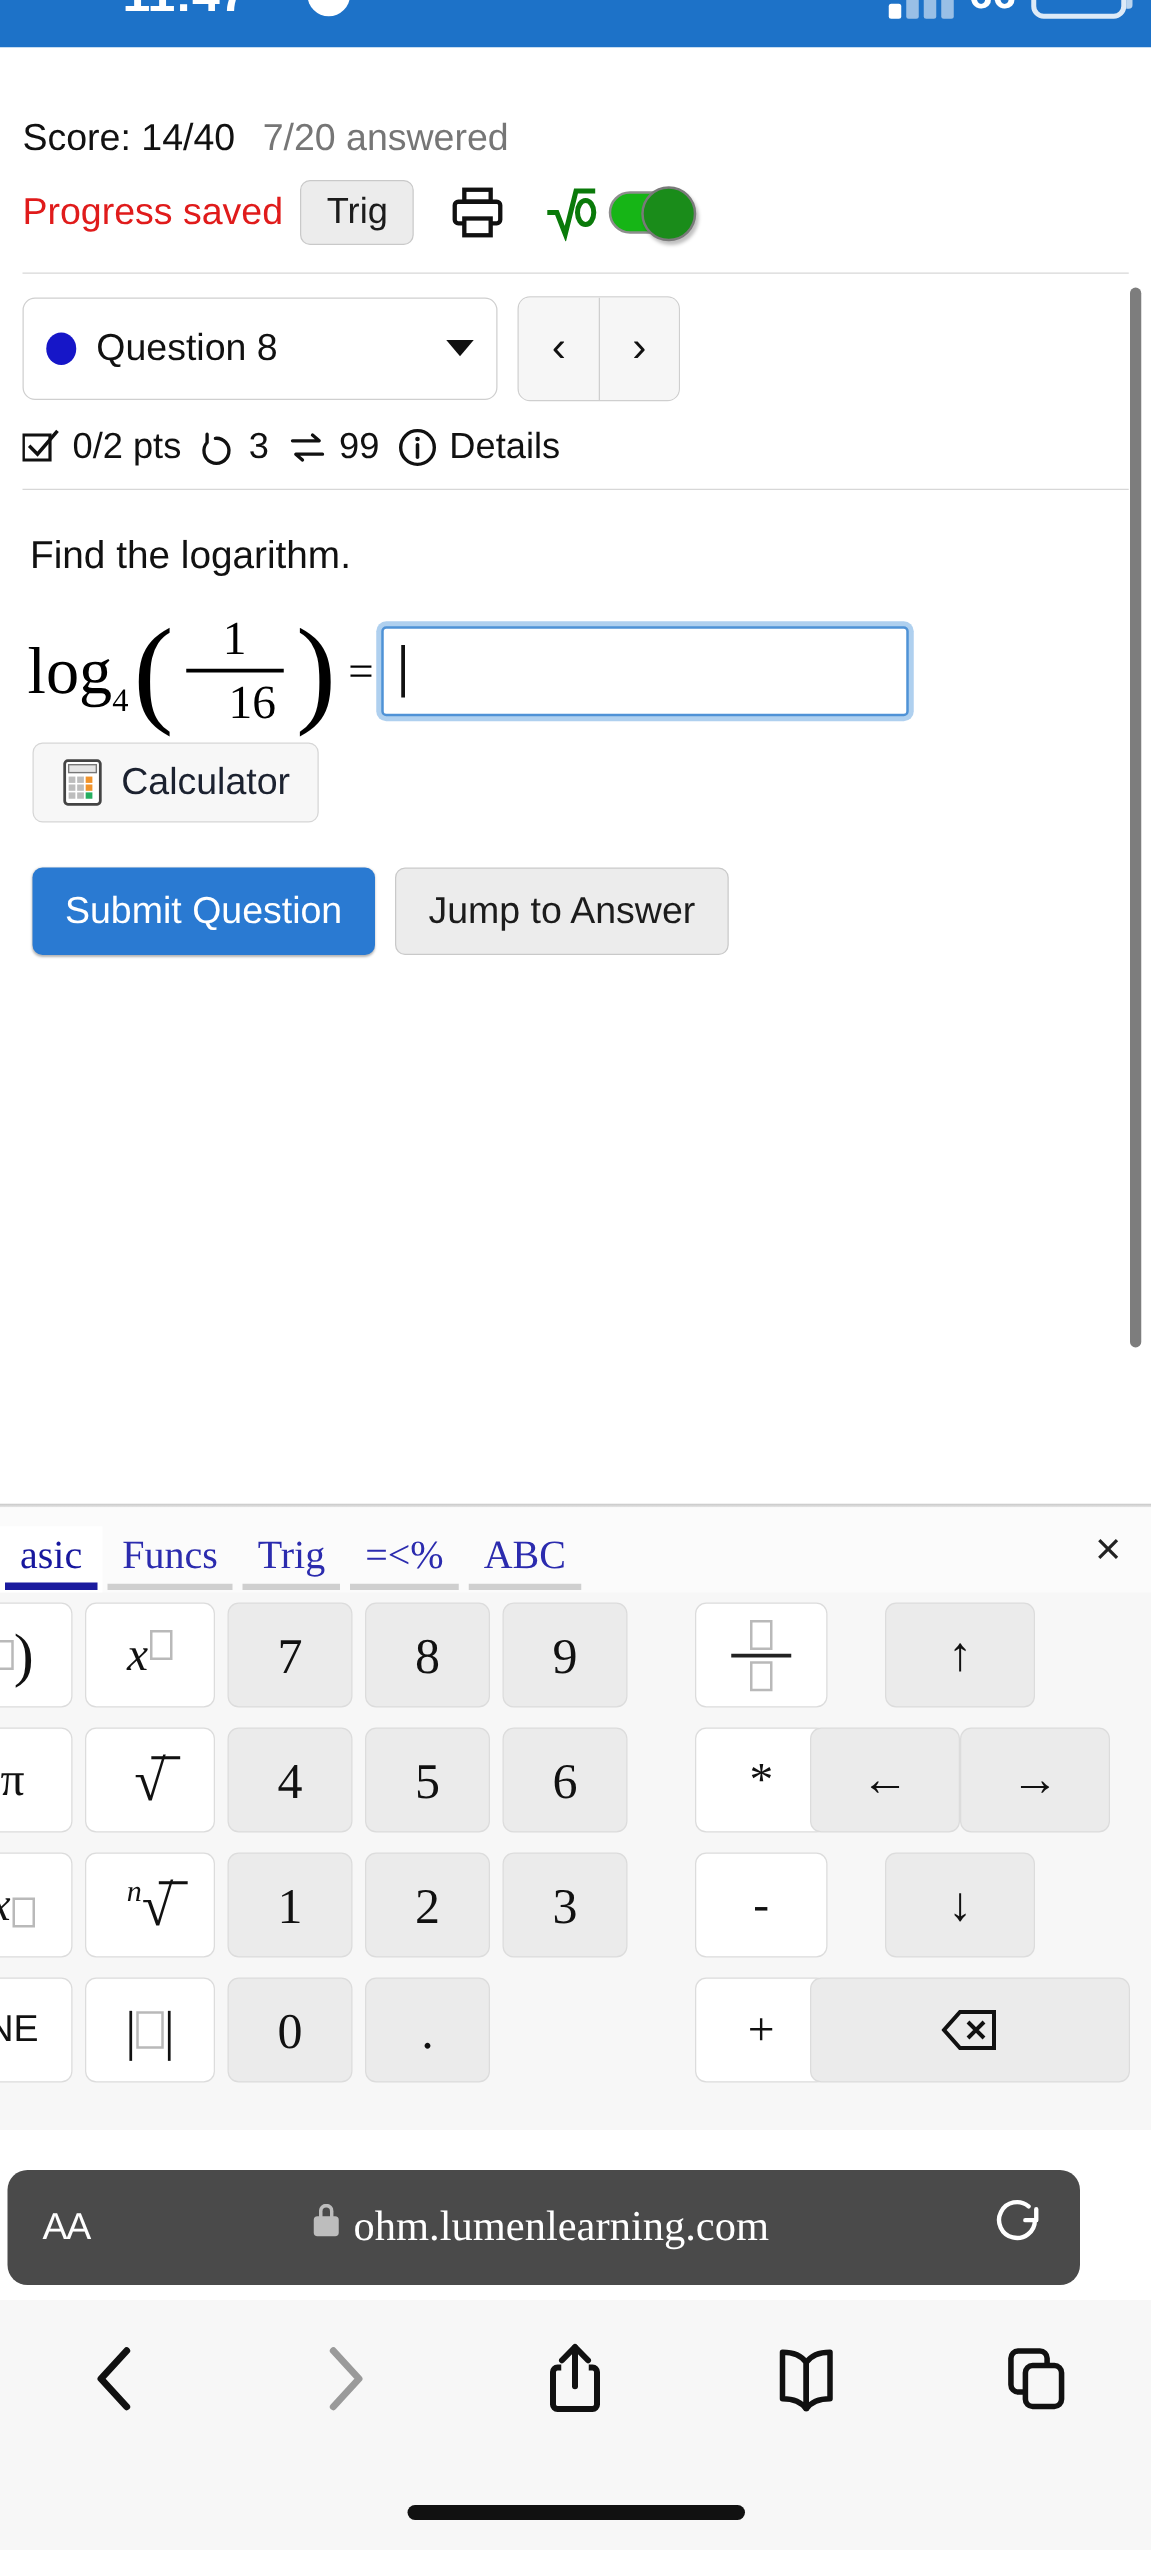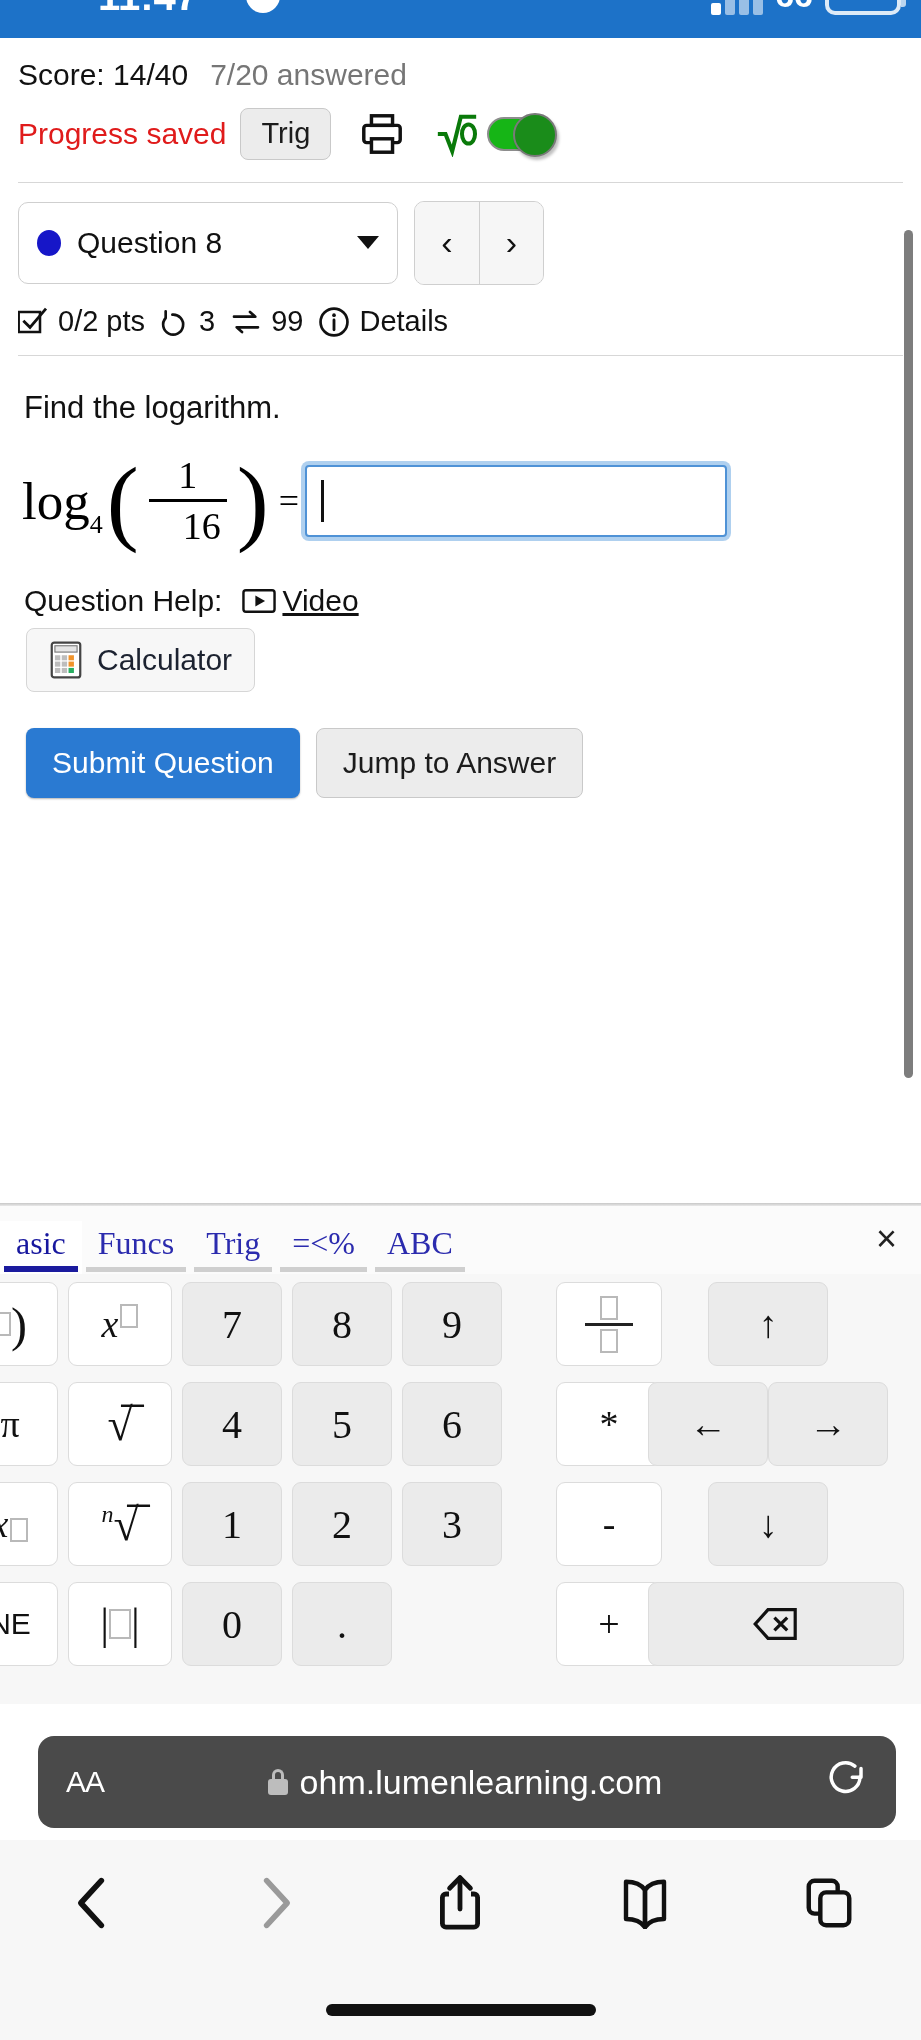--- a/index.html
+++ b/index.html
@@ -37,21 +37,21 @@
     border-radius: 10px; position: relative;
   }
   .batt::after { content:""; position:absolute; top:10px; right:-9px; width:5px; height:12px;
     background: rgba(255,255,255,.7); border-radius: 0 3px 3px 0; }
 
   
   .page { position: absolute; top: 38px; left: 0; width: 921px; height: 1165px; background: #fff; }
 
   .scorebar { padding: 20px 18px 0 18px; }
   .score-line { display: flex; align-items: baseline; gap: 22px; }
-  .score-main { font-size: 30px; color: #111; }
+  .score-main { font-size: 30px; color: #111; margin-top: 36px; }
   .score-ans { font-size: 30px; color: #767676; }
 
   .saved-line { display: flex; align-items: center; gap: 14px; margin-top: 16px; }
   .saved { font-size: 30px; color: #e01b1b; }
   .done-btn {
     font-size: 29px; color: #1c1c1c; background: #ececec;
     border: 1px solid #c9c9c9; border-radius: 8px; padding: 9px 20px; line-height: 1.1;
   }
   .icon-btn { background: none; border: none; display: inline-flex; align-items: center; }
   .printer { margin-left: 14px; }
@@ -146,25 +146,25 @@
     font-family: "Liberation Serif", serif; font-size: 38px; color: #111;
     background: #fff;
   }
   .key.grey { background: #ebebeb; }
   .key.num { font-size: 40px; }
   .key .boxph { display: inline-block; width: 22px; height: 30px; border: 2px solid #b9b9b9; }
   .key .boxph.sm { width: 18px; height: 24px; }
 
   
   .urlbar {
-    position: absolute; left: 38px; top: 1736px; width: 858px; height: 92px;
+    position: absolute; left: 6px; top: 1736px; width: 858px; height: 92px;
     background: #4a4a4a; border-radius: 16px; display: flex; align-items: center; padding: 0 28px;
   }
   .aa { color: #fff; font-size: 30px; letter-spacing: -1px; }
-  .urlcenter { flex: 1; display: flex; align-items: center; justify-content: center; gap: 12px; }
+  .urlcenter { flex: 1; display: flex; align-items: flex-start; justify-content: center; gap: 12px; font-family: Liberation Serif, serif; }
   .lock { width: 20px; height: 26px; position: relative; }
   .lock .body { position: absolute; bottom: 0; width: 20px; height: 16px; background: #bdbdbd; border-radius: 3px; }
   .lock .shk { position: absolute; top: 0; left: 4px; width: 12px; height: 12px;
                border: 3px solid #bdbdbd; border-bottom: none; border-radius: 7px 7px 0 0; }
   .urltext { color: #fff; font-size: 34px; }
   .reload { color: #fff; font-size: 40px; }
 
   
   .toolbar {
     position: absolute; left: 0; top: 1840px; width: 921px; height: 200px; background: #f7f7f7;
@@ -283,30 +283,20 @@
         </span>
         <span class="paren">)</span>
         <span class="eq">=</span>
       </span>
       <span class="answerbox">
         <span class="caretbar"></span>
         <span></span>
       </span>
     </div>
 
-    <div class="helprow">
-      <span>Question Help:</span>
-      <a class="videolink" href="#">
-        <svg width="34" height="26" viewBox="0 0 28 20">
-          <rect x="1.2" y="1.2" width="25.6" height="17.6" rx="2" fill="none" stroke="#111" stroke-width="2"></rect>
-          <path d="M11 5.5 L19 10 L11 14.5 Z" fill="#111"></path>
-        </svg>
-        <span class="vtext">Video</span>
-      </a>
-    </div>
 
     <button class="calcbtn">
       <svg width="34" height="38" viewBox="0 0 20 24">
         <rect x="1" y="1" width="18" height="22" rx="1.6" fill="#fff" stroke="#444" stroke-width="1.4"></rect>
         <rect x="3" y="3" width="14" height="4" fill="#e6e6e6" stroke="#777" stroke-width=".7"></rect>
         <rect x="3" y="9" width="3.4" height="3.2" fill="#bdbdbd"></rect>
           <rect x="7.3" y="9" width="3.4" height="3.2" fill="#bdbdbd"></rect>
         <rect x="11.6" y="9" width="3.4" height="3.2" fill="#f0932b"></rect>
         <rect x="3" y="13" width="3.4" height="3.2" fill="#bdbdbd"></rect>
           <rect x="7.3" y="13" width="3.4" height="3.2" fill="#bdbdbd"></rect>

